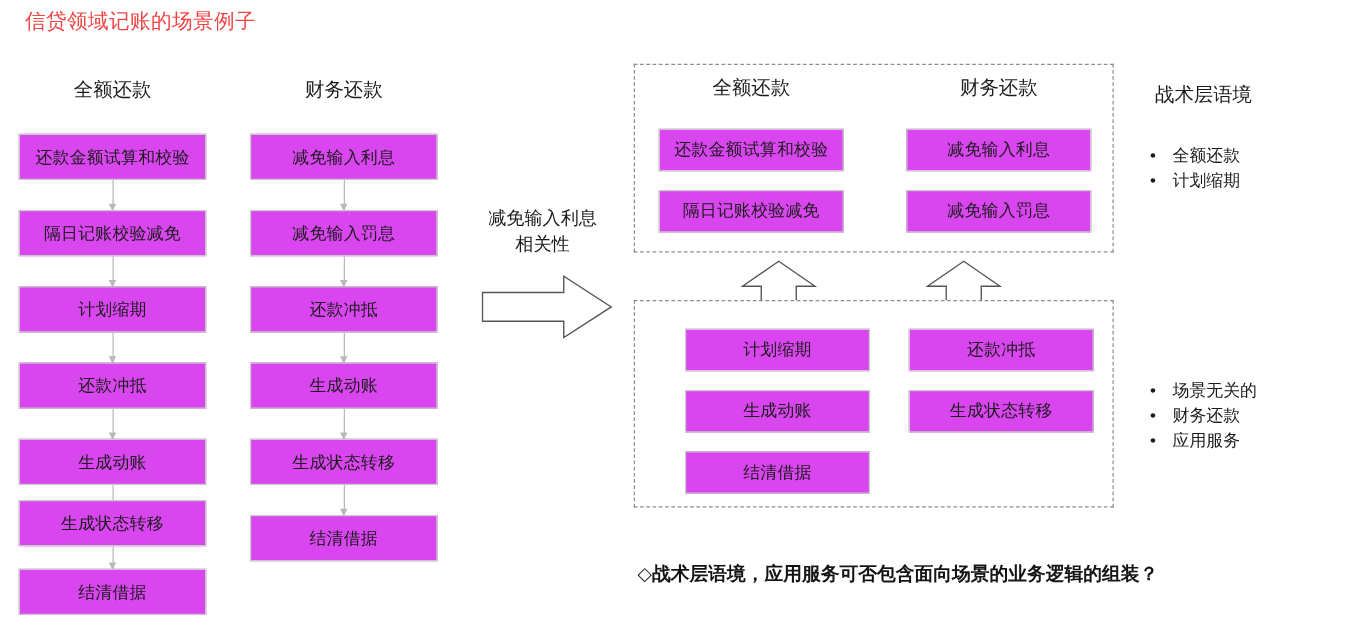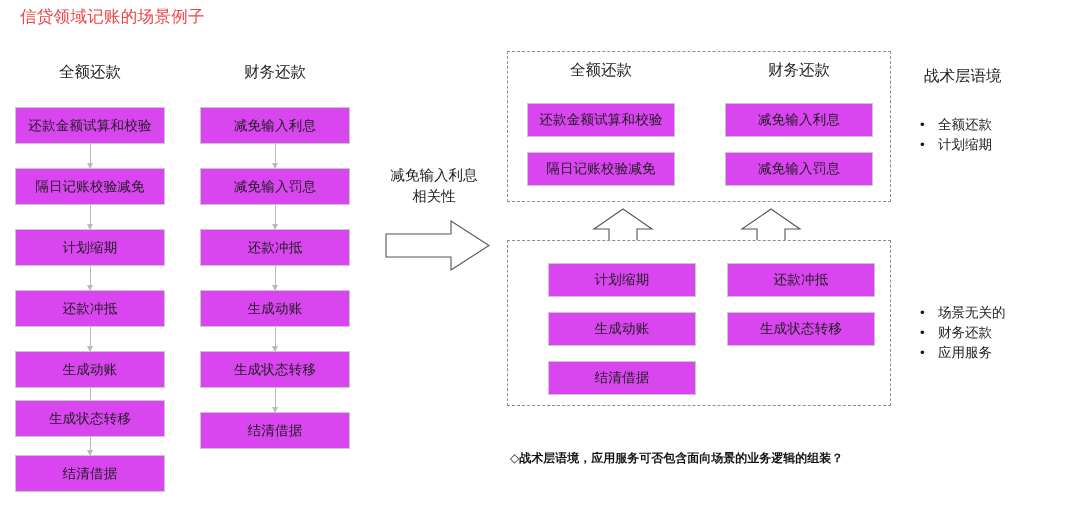--- a/index.html
+++ b/index.html
@@ -117,21 +117,21 @@
     position: absolute;
     left: 2px;
     top: 0;
     font-size: 13.5px;
     line-height: 20px;
   }
 
   
   .bottom-question {
     position: absolute;
-    font-size: 12px;
+    font-size: 15px;
     font-weight: bold;
     color: #141414;
     white-space: nowrap;
   }
 </style>
 </head>
 <body>
 
 <div id="canvas">
 

